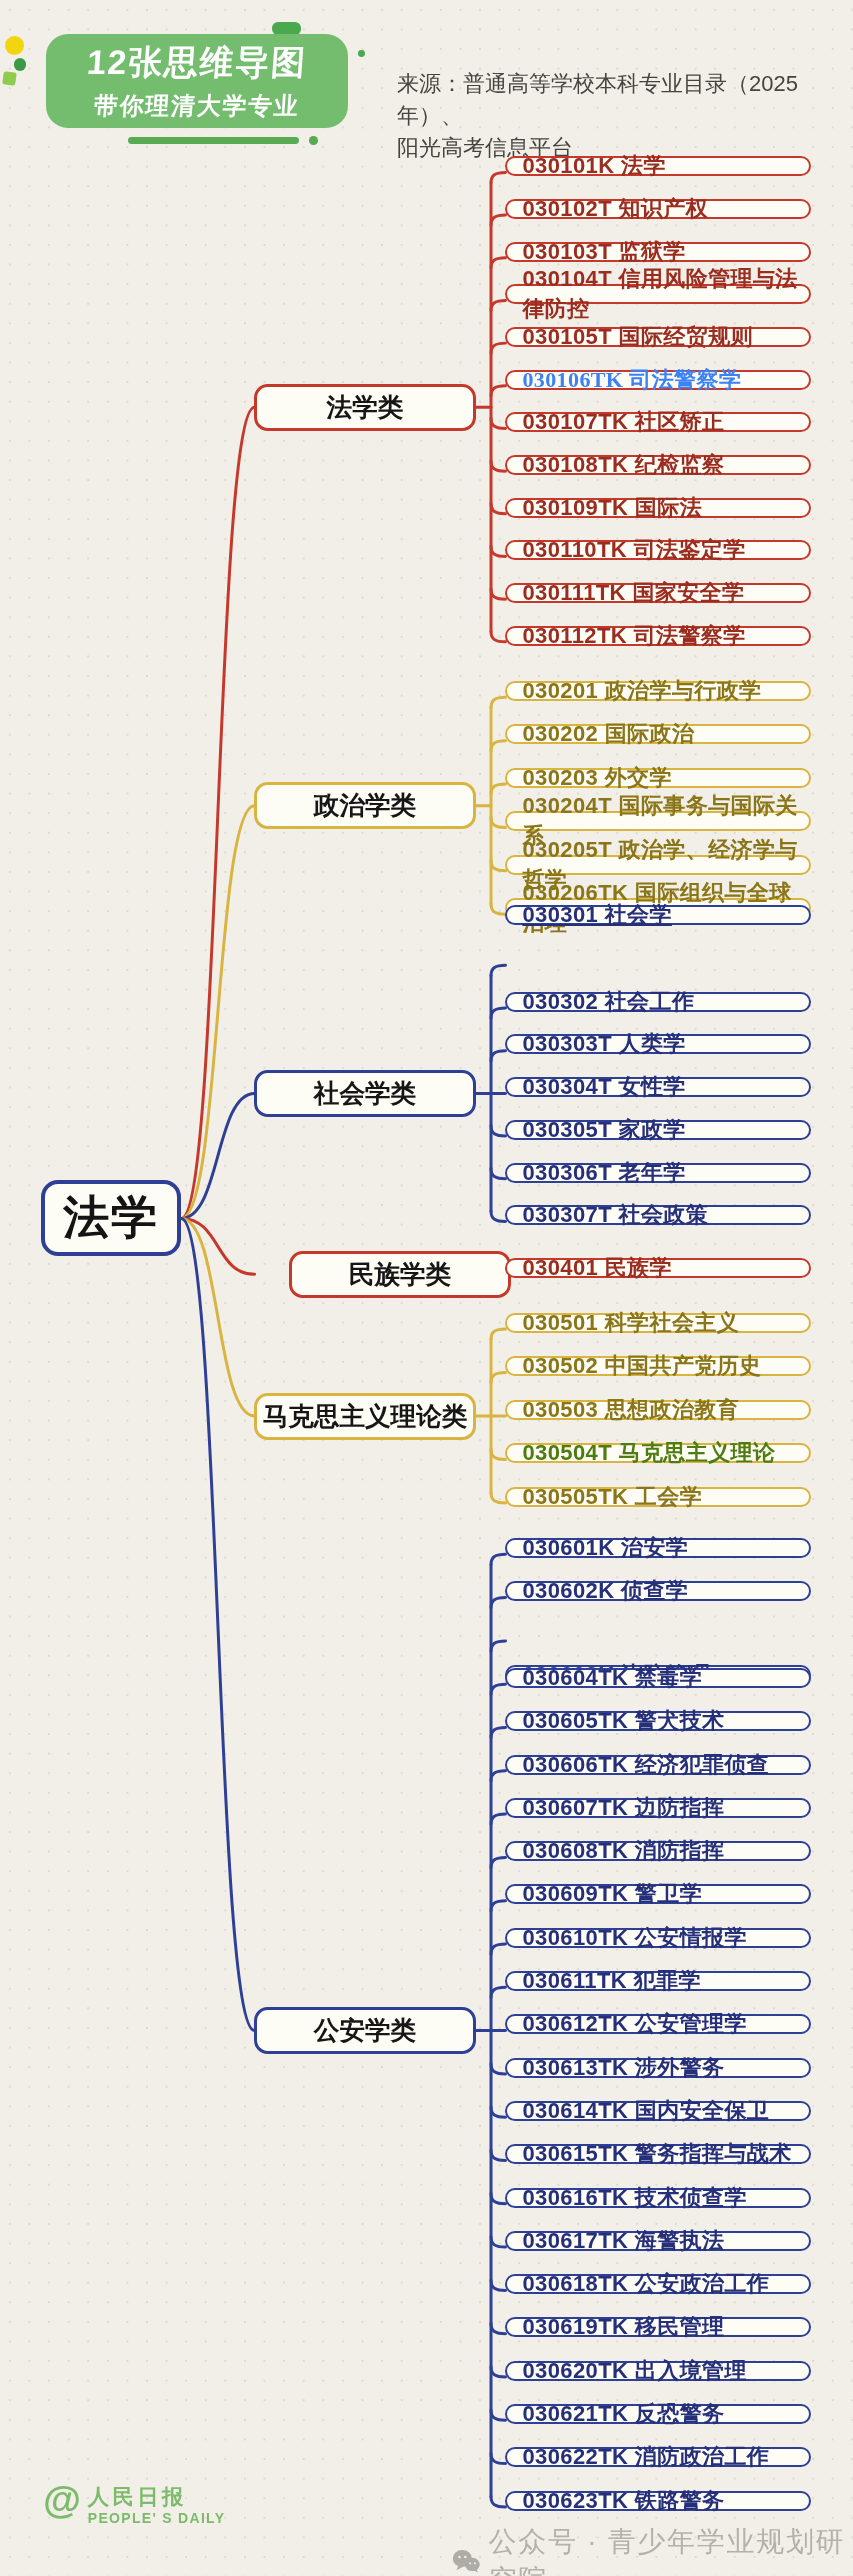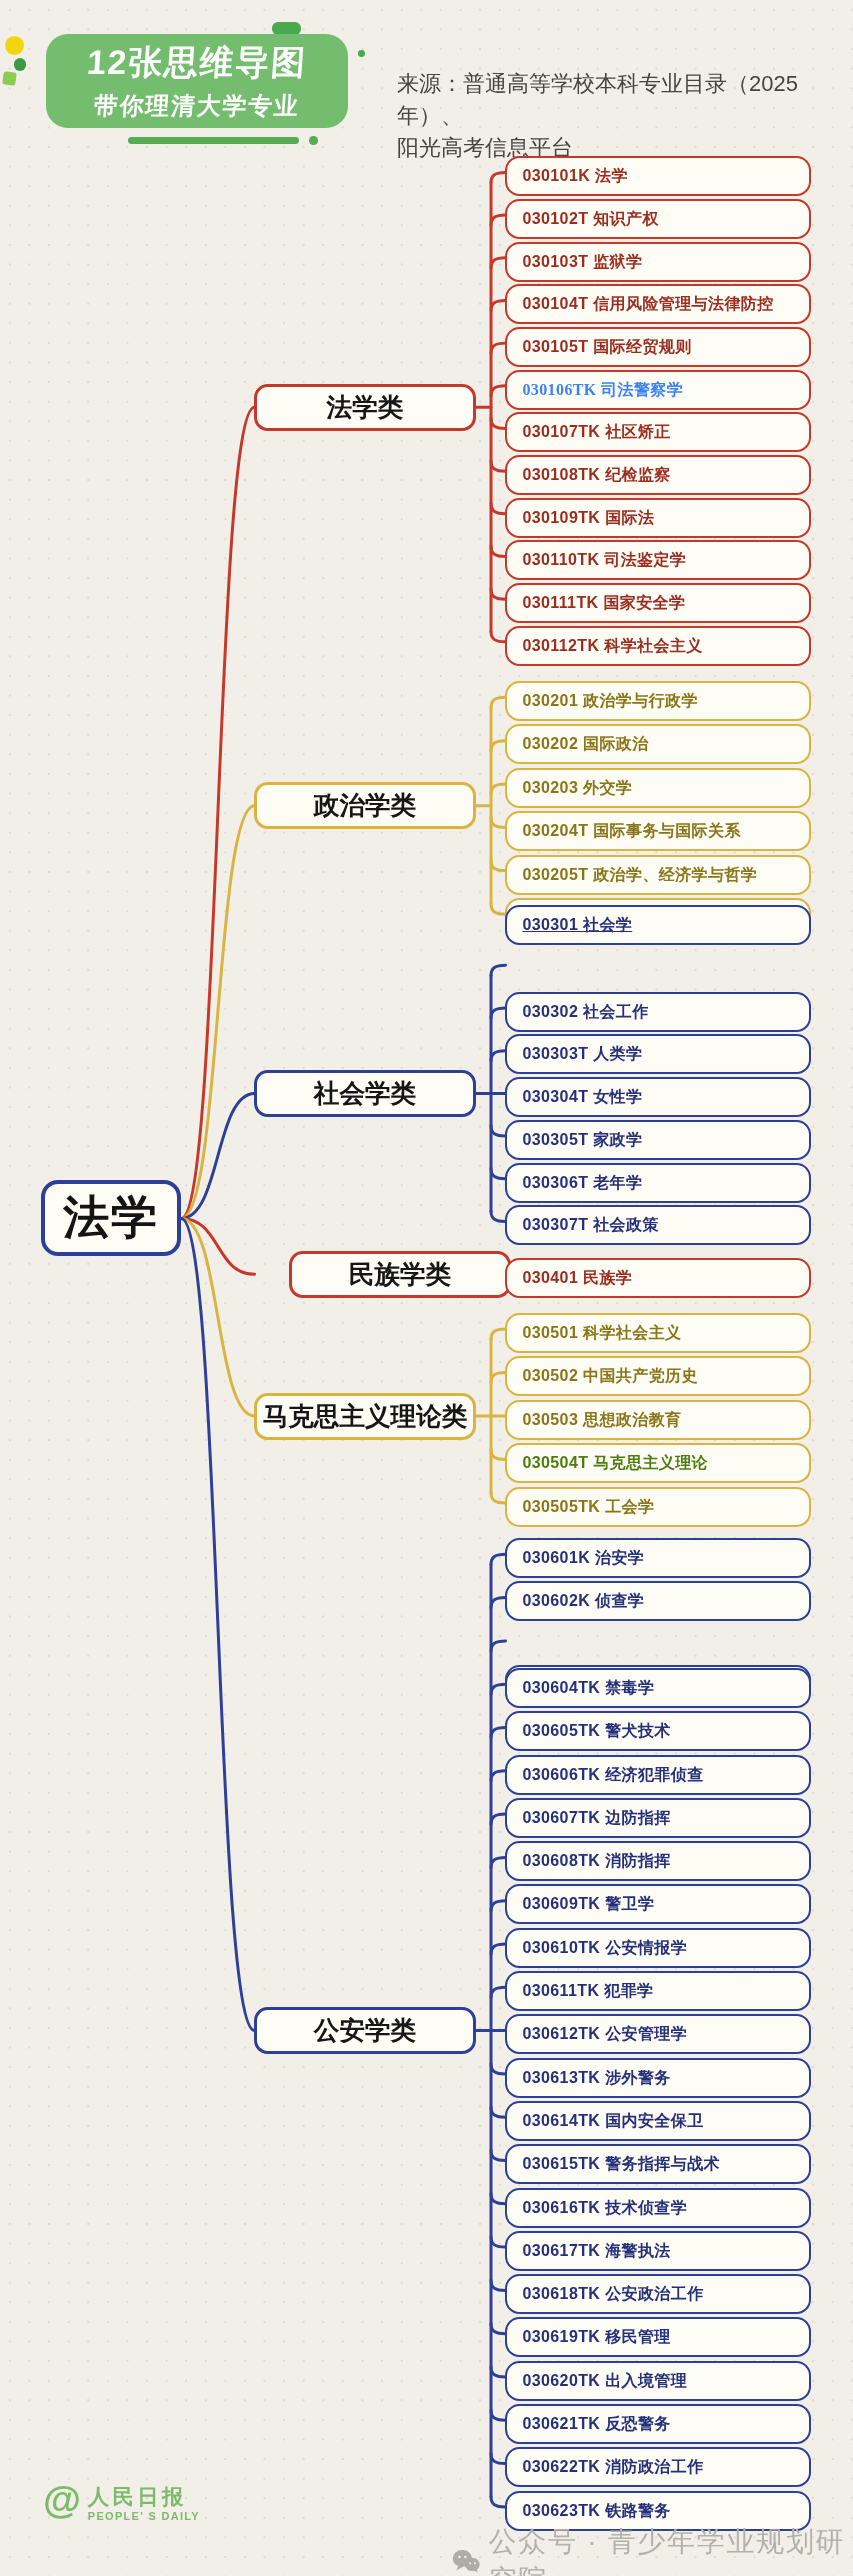--- a/index.html
+++ b/index.html
@@ -39,30 +39,30 @@
     box-sizing:border-box;border:4.3px solid #2e3f96;border-radius:17px;
     background:#fdfcf5;display:flex;align-items:center;justify-content:center;
     font-size:46px;font-weight:900;color:#141414;z-index:2;letter-spacing:1.7px;
   }
   .blabel{
     position:absolute;left:254px;width:222px;height:47px;box-sizing:border-box;
     border-radius:13.7px;background:#fdfcf5;display:flex;align-items:center;justify-content:center;
     font-size:25.6px;font-weight:800;color:#161616;z-index:2;
   }
   .item{
-    position:absolute;left:505px;width:306px;height:40px;box-sizing:border-box;
+    position:absolute;left:505px;width:306px;height:20px;box-sizing:border-box;
     border-radius:14.5px;background:#fdfcf5;display:flex;align-items:center;
-    padding-left:15.4px;font-size:16px;font-weight:700;letter-spacing:0.4px;z-index:2;
+    padding-left:15.4px;font-size:22px;font-weight:700;letter-spacing:0.4px;z-index:2;
   }
   
   .pd-logo{position:absolute;left:43px;top:2480px;display:flex;align-items:flex-start;color:#7cbb69;z-index:2;}
   .pd-at{font-size:39px;font-weight:700;line-height:39px;}
   .pd-col{margin-left:6.8px;display:flex;flex-direction:column;}
   .pd-cn{font-size:21.3px;font-weight:800;letter-spacing:3.4px;line-height:24px;margin-top:5.1px;}
-  .pd-en{font-size:11px;font-weight:700;letter-spacing:1.3px;margin-top:0.9px;}
+  .pd-en{font-size:14px;font-weight:700;letter-spacing:1.3px;margin-top:0.9px;}
   .wm{position:absolute;left:452px;top:2523px;display:flex;align-items:center;color:#b3b1ac;z-index:2;}
   .wm-text{font-size:28px;font-weight:500;letter-spacing:1.7px;margin-left:8.5px;}
 </style>
 </head>
 <body>
 
 <div class="canvas">
 
   <svg class="wires" id="wires" width="854" height="2576" viewBox="0 0 1000 3018">
       <path d="M 212 1427.5 C 258 1427.5, 252 477, 298 477" stroke="#c5392c" fill="none" stroke-width="3.5" stroke-linecap="round"></path>
@@ -163,21 +163,21 @@
       <div class="item" style="top: 199px; border: 2.6px solid rgb(197, 57, 44); color: rgb(155, 45, 32);">030102T 知识产权</div>
       <div class="item" style="top: 242px; border: 2.6px solid rgb(197, 57, 44); color: rgb(155, 45, 32);">030103T 监狱学</div>
       <div class="item" style="top: 284px; border: 2.6px solid rgb(197, 57, 44); color: rgb(155, 45, 32);">030104T 信用风险管理与法律防控</div>
       <div class="item" style="top: 327px; border: 2.6px solid rgb(197, 57, 44); color: rgb(155, 45, 32);">030105T 国际经贸规则</div>
       <div class="item" style="top: 370px; border: 2.6px solid rgb(197, 57, 44); color: #3b82f6; font-family: Liberation Serif, serif;">030106TK 司法警察学</div>
       <div class="item" style="top: 412px; border: 2.6px solid rgb(197, 57, 44); color: rgb(155, 45, 32);">030107TK 社区矫正</div>
       <div class="item" style="top: 455px; border: 2.6px solid rgb(197, 57, 44); color: rgb(155, 45, 32);">030108TK 纪检监察</div>
       <div class="item" style="top: 498px; border: 2.6px solid rgb(197, 57, 44); color: rgb(155, 45, 32);">030109TK 国际法</div>
       <div class="item" style="top: 540px; border: 2.6px solid rgb(197, 57, 44); color: rgb(155, 45, 32);">030110TK 司法鉴定学</div>
       <div class="item" style="top: 583px; border: 2.6px solid rgb(197, 57, 44); color: rgb(155, 45, 32);">030111TK 国家安全学</div>
-      <div class="item" style="top: 626px; border: 2.6px solid rgb(197, 57, 44); color: rgb(155, 45, 32);">030112TK 科学社会主义</div>
+      <div class="item" style="top: 626px; border: 2.6px solid rgb(197, 57, 44); color: rgb(155, 45, 32);">030112TK 司法警察学</div>
       <div class="blabel" style="top: 782px; border: 3.4px solid rgb(217, 180, 64);">政治学类</div>
       <div class="item" style="top: 681px; border: 2.6px solid rgb(217, 180, 64); color: rgb(138, 118, 24);">030201 政治学与行政学</div>
       <div class="item" style="top: 724px; border: 2.6px solid rgb(217, 180, 64); color: rgb(138, 118, 24);">030202 国际政治</div>
       <div class="item" style="top: 768px; border: 2.6px solid rgb(217, 180, 64); color: rgb(138, 118, 24);">030203 外交学</div>
       <div class="item" style="top: 811px; border: 2.6px solid rgb(217, 180, 64); color: rgb(138, 118, 24);">030204T 国际事务与国际关系</div>
       <div class="item" style="top: 855px; border: 2.6px solid rgb(217, 180, 64); color: rgb(138, 118, 24);">030205T 政治学、经济学与哲学</div>
       <div class="item" style="top: 898px; border: 2.6px solid rgb(217, 180, 64); color: rgb(138, 118, 24);">030206TK 国际组织与全球治理</div>
       <div class="blabel" style="top: 1070px; border: 3.4px solid rgb(46, 63, 150);">社会学类</div>
       <div class="item" style="top: 905px; border: 2.6px solid rgb(46, 63, 150); color: rgb(38, 48, 122); text-decoration: underline;">030301 社会学</div>
       <div class="item" style="top: 992px; border: 2.6px solid rgb(46, 63, 150); color: rgb(38, 48, 122);">030302 社会工作</div>

